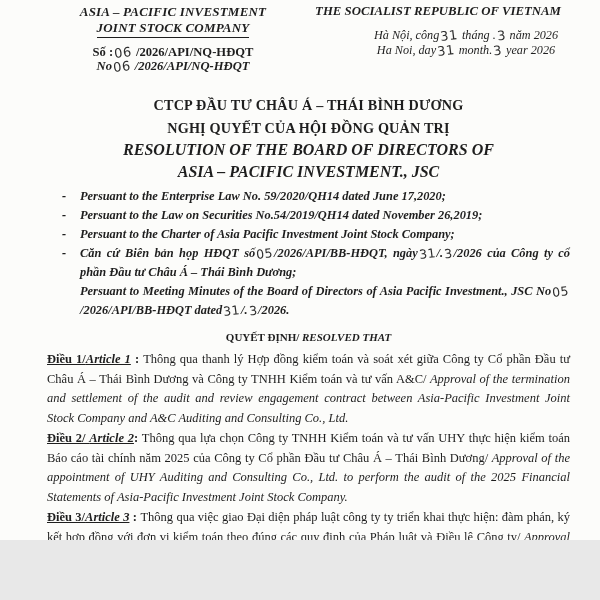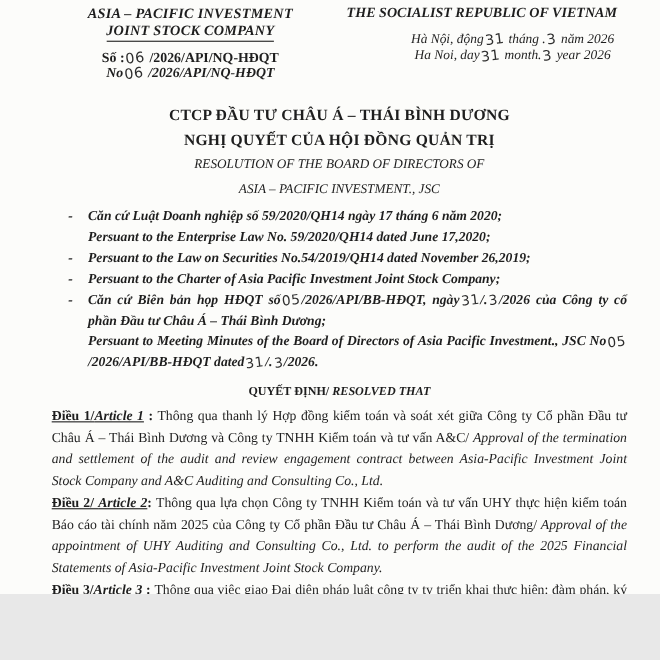--- a/index.html
+++ b/index.html
@@ -32,21 +32,21 @@
     font-style:normal; font-weight:400;
     font-size:13px; line-height:11px;
     color:#2e2e2e;
     transform:rotate(-7deg) translateY(1px);
     letter-spacing:.5px;
     padding:0 1px;
   }
   
   .title { text-align:center; margin-top:21px; }
   .title-vn { font-weight:700; font-size:14.2px; line-height:22.5px; letter-spacing:.2px; }
-  .title-en { font-weight:400; font-style:italic; font-size:12px; line-height:21.5px; }
+  .title-en { font-weight:700; font-style:italic; font-size:16px; line-height:21.5px; }
   
   .recitals { margin-top:5px; font-size:12.4px; }
   .recital { display:flex; }
   .r-dash { flex:none; width:33px; padding-left:15px; font-style:italic; font-weight:700; line-height:19px; }
   .r-body { flex:1; }
   .r-vn, .r-en { font-style:italic; font-weight:700; line-height:19px; }
   .r-just { text-align:justify; }
   
   .resolved { text-align:center; font-weight:700; font-size:11px; margin-top:8px; margin-bottom:4px; line-height:18px; }
   .resolved-en { font-style:italic; }
@@ -70,39 +70,38 @@
         <span class="u">JOINT STOCK COMPANY</span>
       </div>
       <div class="h-nums">
         <div><span>Số :</span><span class="hw">06</span><span> /2026/API/NQ-HĐQT</span></div>
         <div class="h-num-en"><span>No</span><span class="hw">06</span><span> /2026/API/NQ-HĐQT</span></div>
       </div>
     </div>
     <div class="h-right">
       <div class="h-country">THE SOCIALIST REPUBLIC OF VIETNAM</div>
       <div class="h-dates">
-        <div><span>Hà Nội, động</span><span class="hw">31</span><span> tháng .</span><span class="hw">3</span><span> năm 2026</span></div>
+        <div><span>Hà Nội, công</span><span class="hw">31</span><span> tháng .</span><span class="hw">3</span><span> năm 2026</span></div>
         <div><span>Ha Noi, day</span><span class="hw">31</span><span> month.</span><span class="hw">3</span><span> year 2026</span></div>
       </div>
     </div>
   </div>
 
   <div class="title">
     <div class="title-vn">CTCP ĐẦU TƯ CHÂU Á – THÁI BÌNH DƯƠNG</div>
     <div class="title-vn">NGHỊ QUYẾT CỦA HỘI ĐỒNG QUẢN TRỊ</div>
     <div class="title-en">RESOLUTION OF THE BOARD OF DIRECTORS OF</div>
     <div class="title-en">ASIA – PACIFIC INVESTMENT., JSC</div>
   </div>
 
   <div class="recitals">
 
     <div class="recital">
       <div class="r-dash">-</div>
       <div class="r-body">
-        <div class="r-vn">Căn cứ Luật Doanh nghiệp số 59/2020/QH14 ngày 17 tháng 6 năm 2020;</div>
         <div class="r-en">Persuant to the Enterprise Law No. 59/2020/QH14 dated June 17,2020;</div>
       </div>
     </div>
 
     <div class="recital">
       <div class="r-dash">-</div>
       <div class="r-body">
         <div class="r-en">Persuant to the Law on Securities No.54/2019/QH14 dated November 26,2019;</div>
       </div>
     </div>

